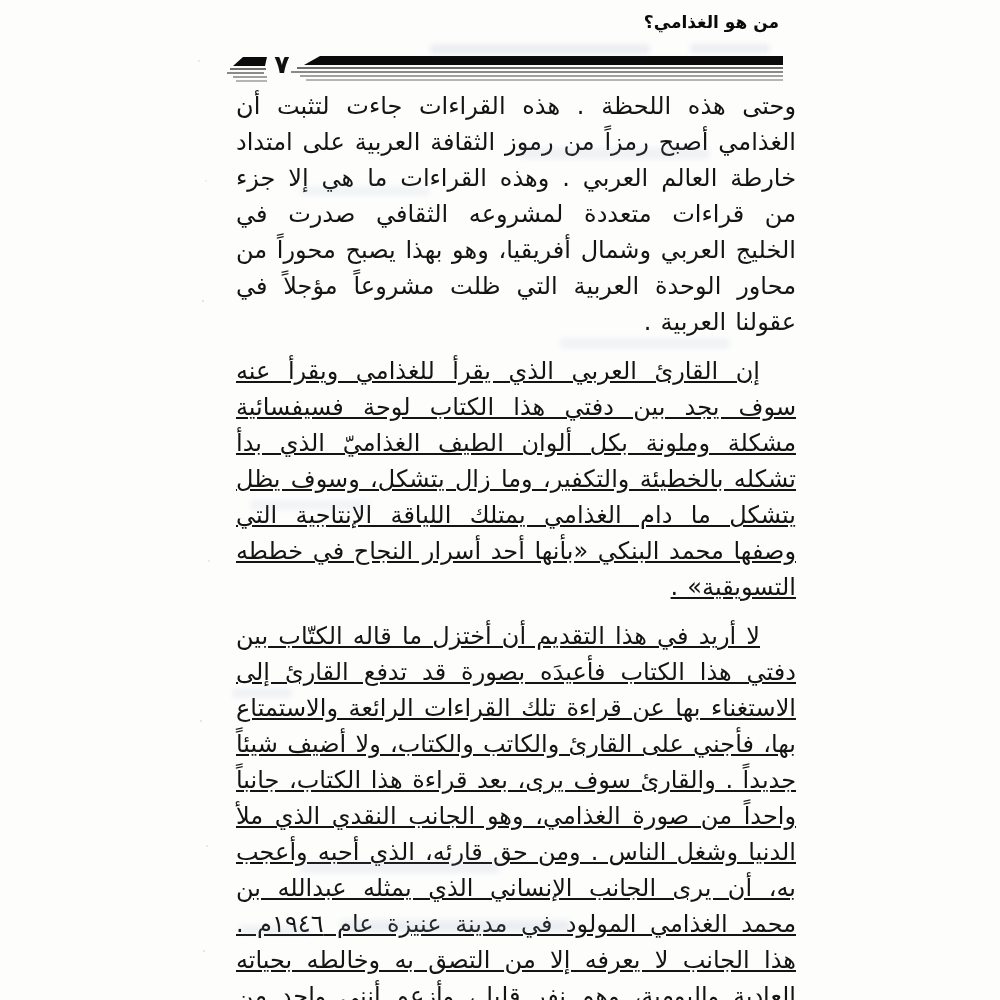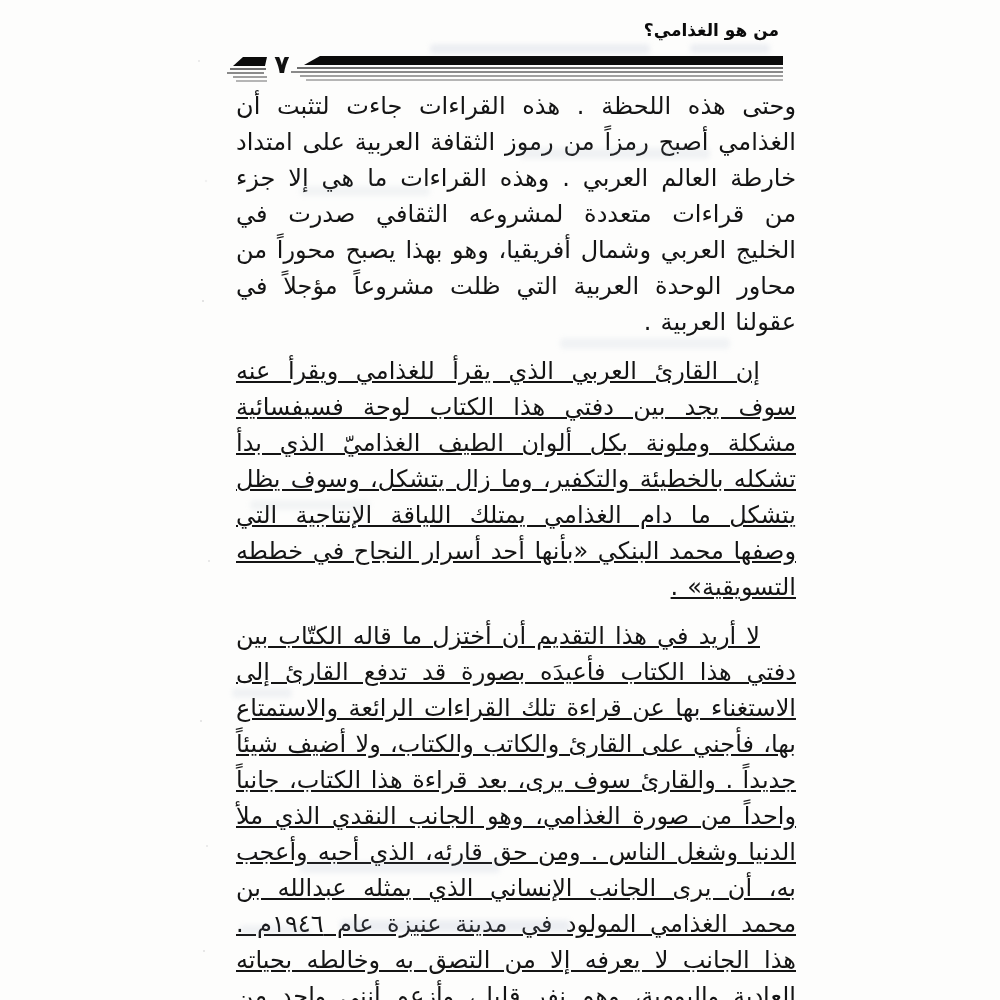--- a/index.html
+++ b/index.html
@@ -22,21 +22,21 @@
     background: rgba(60,60,70,0.18);
     box-shadow: 6px 260px 0 rgba(60,60,70,0.14),
                 -2px 420px 0 rgba(60,60,70,0.16),
                 4px 545px 0 rgba(60,60,70,0.12),
                 1px 650px 0 rgba(60,60,70,0.15),
                 -4px -240px 0 rgba(60,60,70,0.12),
                 3px -120px 1px rgba(60,60,70,0.10);
   }
   
   .running-head {
-    position: absolute; top: 20px; right: 221px;
+    position: absolute; top: 12px; right: 221px;
     direction: rtl;
     font-size: 17px; font-weight: bold;
     letter-spacing: 0px;
     color: #0b0b0b;
   }
   
   .rule-long { position: absolute; top: 56px; left: 304px; right: 217px; }
   .rule-long .bar {
     height: 9px; background: #0b0b0b;
     clip-path: polygon(0 100%, 16px 0, 100% 0, 100% 100%);

